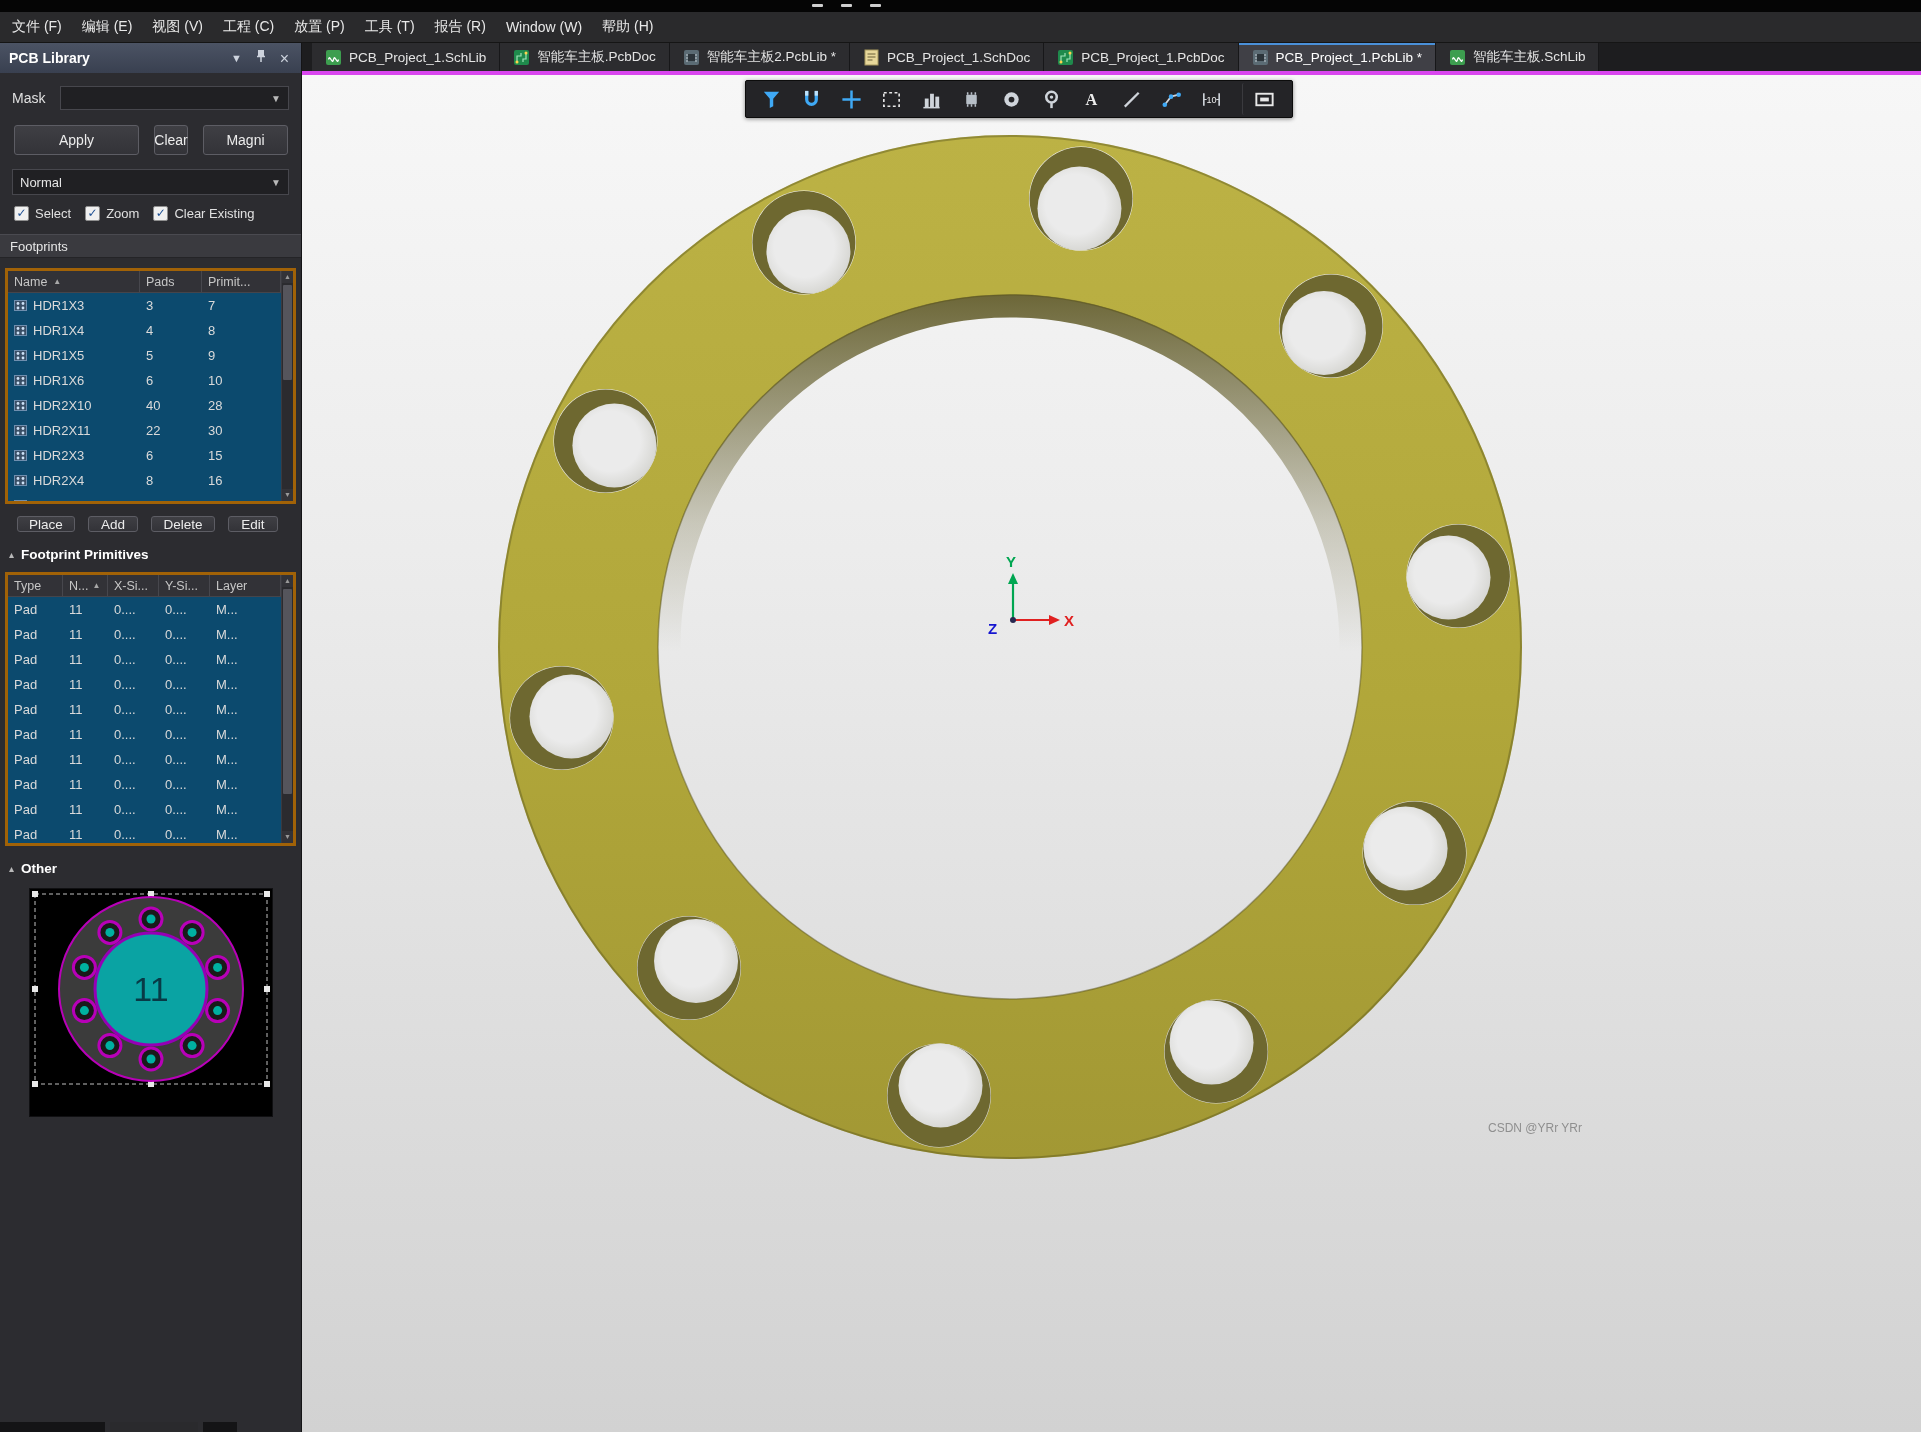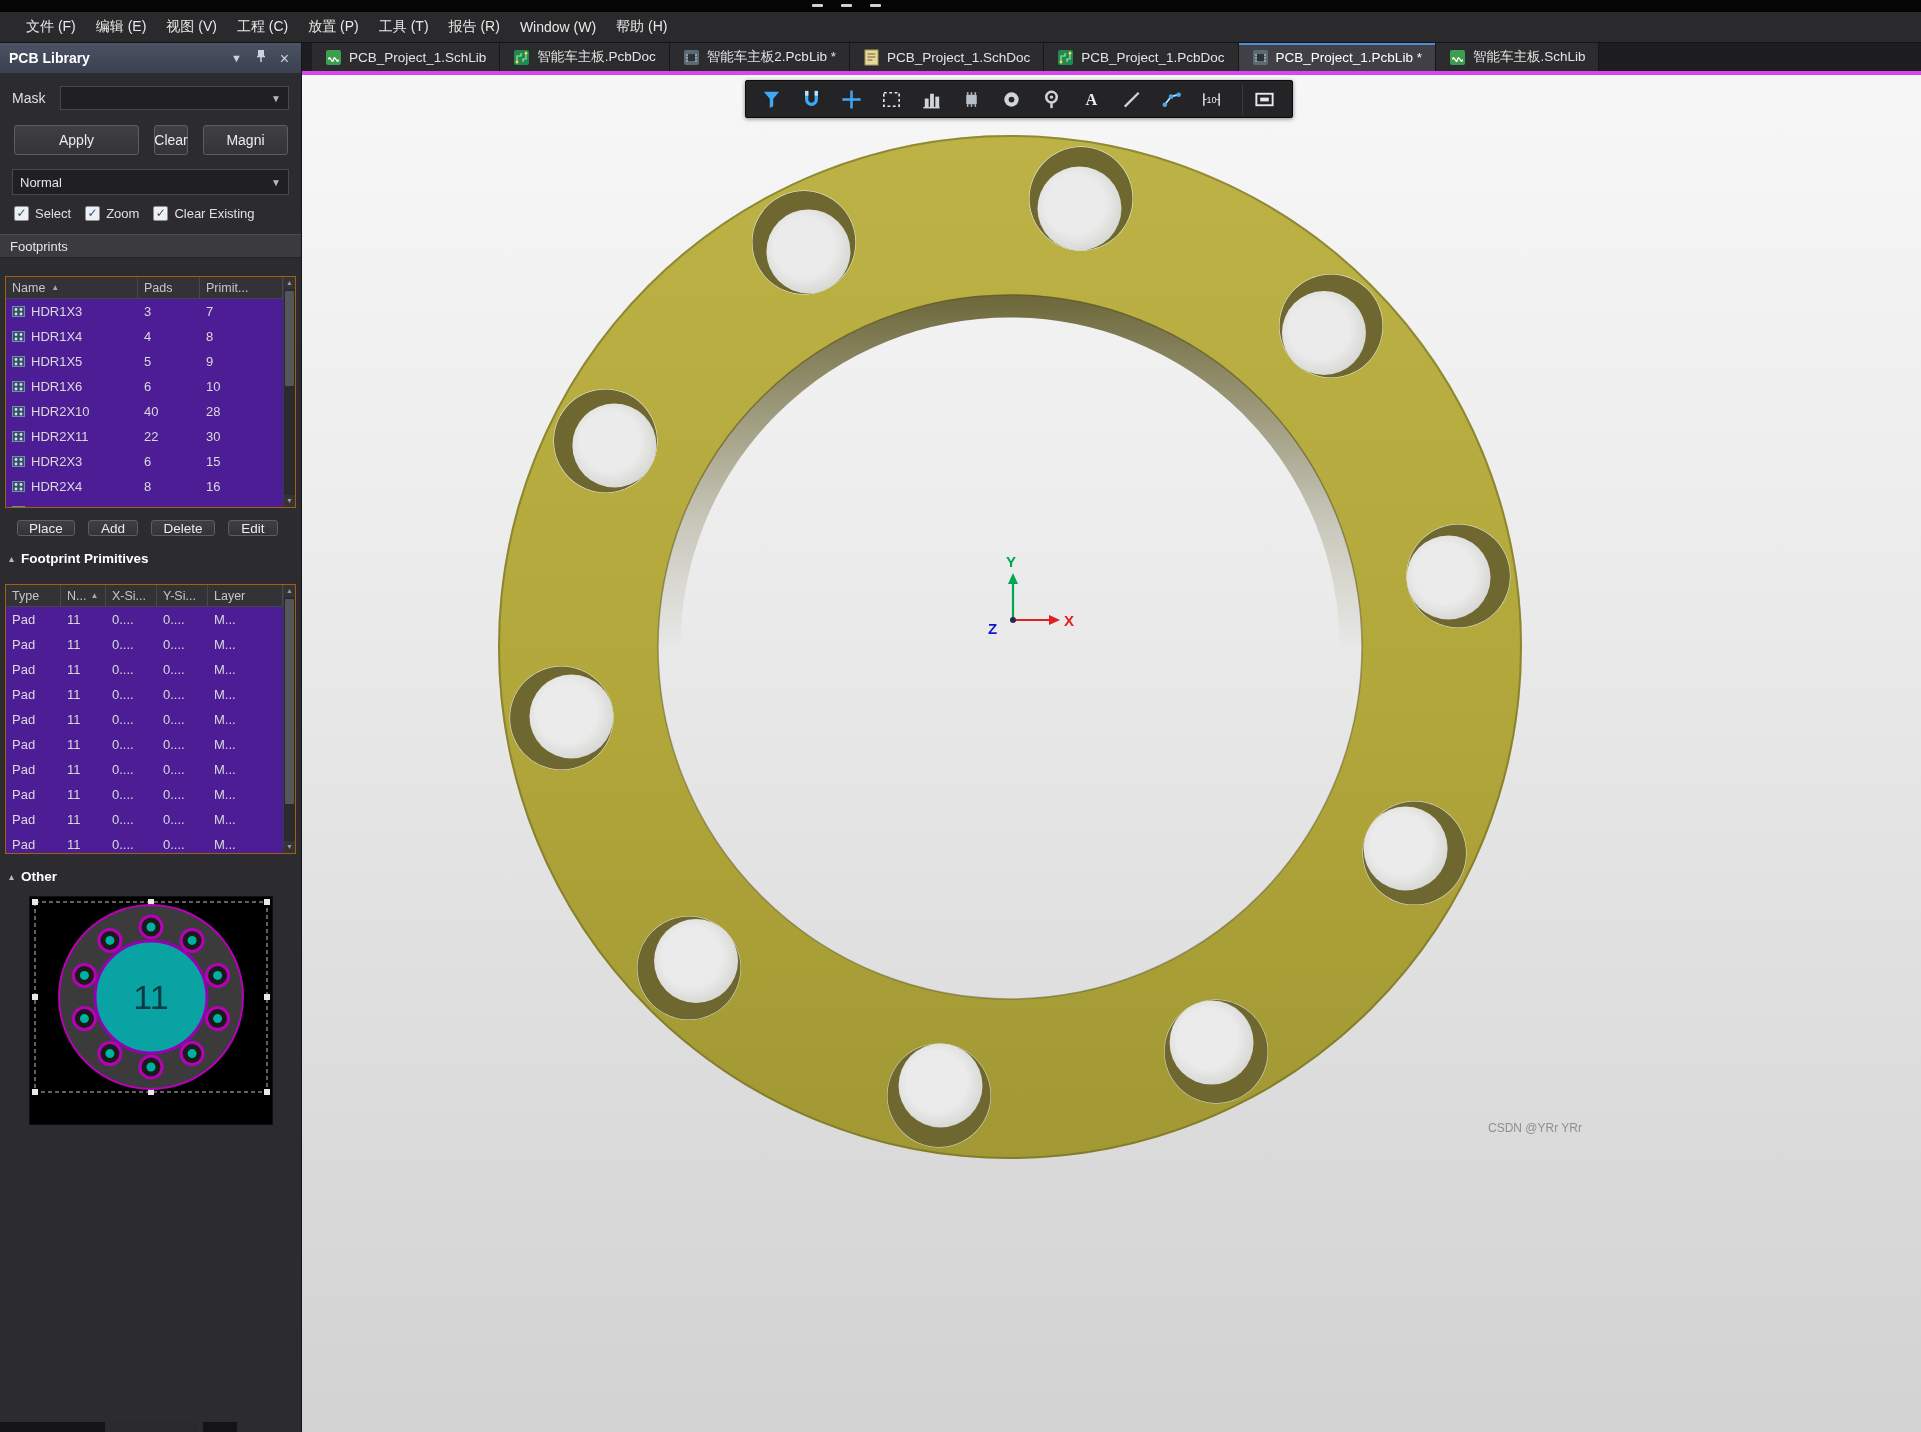--- a/index.html
+++ b/index.html
@@ -7,21 +7,21 @@
   .app{width:1921px;height:1432px;display:flex;flex-direction:column;position:relative;
        font-family:"Liberation Sans","DejaVu Sans",sans-serif}
 
   
   .top-strip{height:12px;background:#050505;position:relative;flex:none}
   .win-controls{position:absolute;left:812px;top:4px;display:flex;gap:18px}
   .win-mark{width:11px;height:3px;background:#cfcfcf;border-radius:1px}
 
   
   .menubar{height:31px;background:#2a2a2c;border-bottom:1px solid #151515;display:flex;
-           align-items:center;padding:0 16px;flex:none}
+           align-items:center;padding:0 2px;flex:none}
   .menu-item{color:#e8e8e8;font-size:14px;padding:5px 10px;white-space:nowrap;border-radius:2px}
 
   .content{flex:1;display:flex;min-height:0}
 
   
   .left-panel{width:302px;flex:none;background:#2c2c30;border-right:1px solid #141416;
               display:flex;flex-direction:column;overflow:hidden}
   .panel-title{height:30px;flex:none;background:linear-gradient(#4b5364,#394050);
                display:flex;align-items:center;padding:0 9px;gap:9px}
   .panel-title .t{flex:1;color:#fff;font-size:14px;font-weight:bold}
@@ -48,21 +48,21 @@
              overflow:hidden;flex:none;width:302px}
   .chk{width:15px;height:15px;background:#f0f0f0;border:1px solid #8f8f8f;border-radius:2px;
        color:#1d4f93;font-size:12px;font-weight:bold;line-height:13px;text-align:center;flex:none;
        margin-right:6px}
   .chk-label{color:#e0e0e0;font-size:13px;margin-right:14px}
 
   .sec-bar{margin-top:13px;height:24px;background:#3a3a3f;border-top:1px solid #4a4a50;
            border-bottom:1px solid #242427;color:#e6e6e6;font-size:13px;display:flex;
            align-items:center;padding:0 10px;flex:none}
 
-  .table{margin:18px 5px 0;border:1px solid #a16207;background:#4c1d95;position:relative;flex:none}
+  .table{margin:10px 5px 0;border:3px solid #a16207;background:#0c4a6e;position:relative;flex:none}
   .thead{display:flex;height:22px;background:#323237;border-bottom:1px solid #45454b;
          color:#c6c6c6;font-size:12.5px;align-items:stretch;padding-right:12px}
   .th{padding:0 6px;border-right:1px solid #47474d;display:flex;align-items:center;gap:4px;
       overflow:hidden;white-space:nowrap}
   .sort{font-size:8px;color:#a8a8a8}
   .tbody{overflow:hidden;padding-right:12px}
   .fp-body{height:208px}
   .pr-body{height:246px}
   .trow{display:flex;align-items:center;height:25px;color:#dadada;font-size:13px}
   .cell{padding:0 6px;overflow:hidden;white-space:nowrap}

